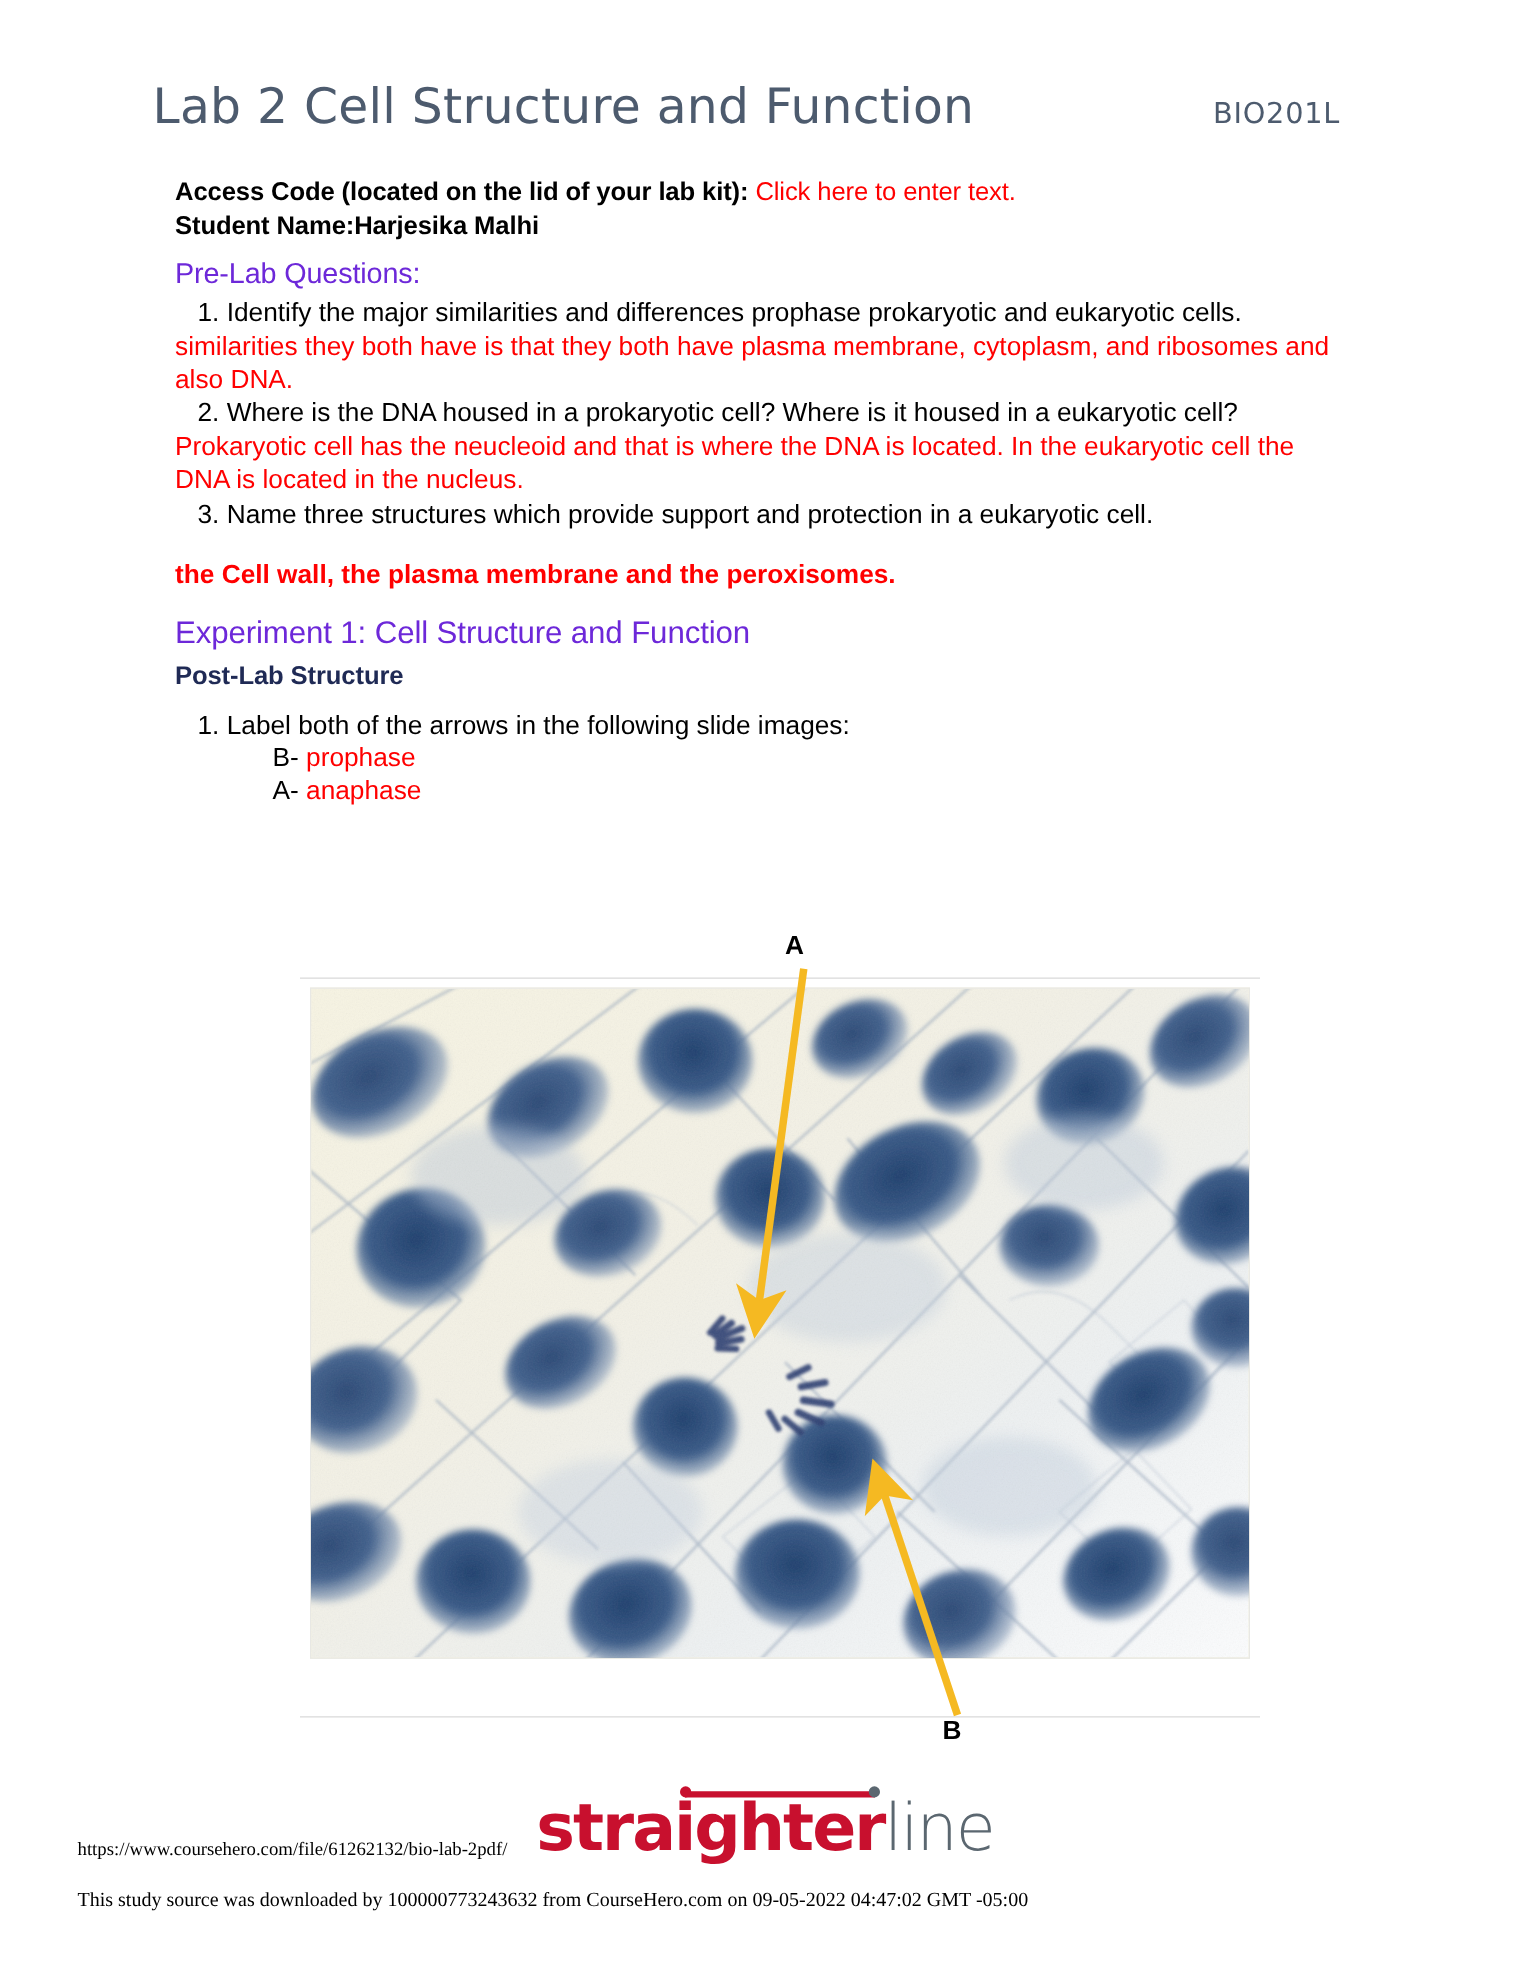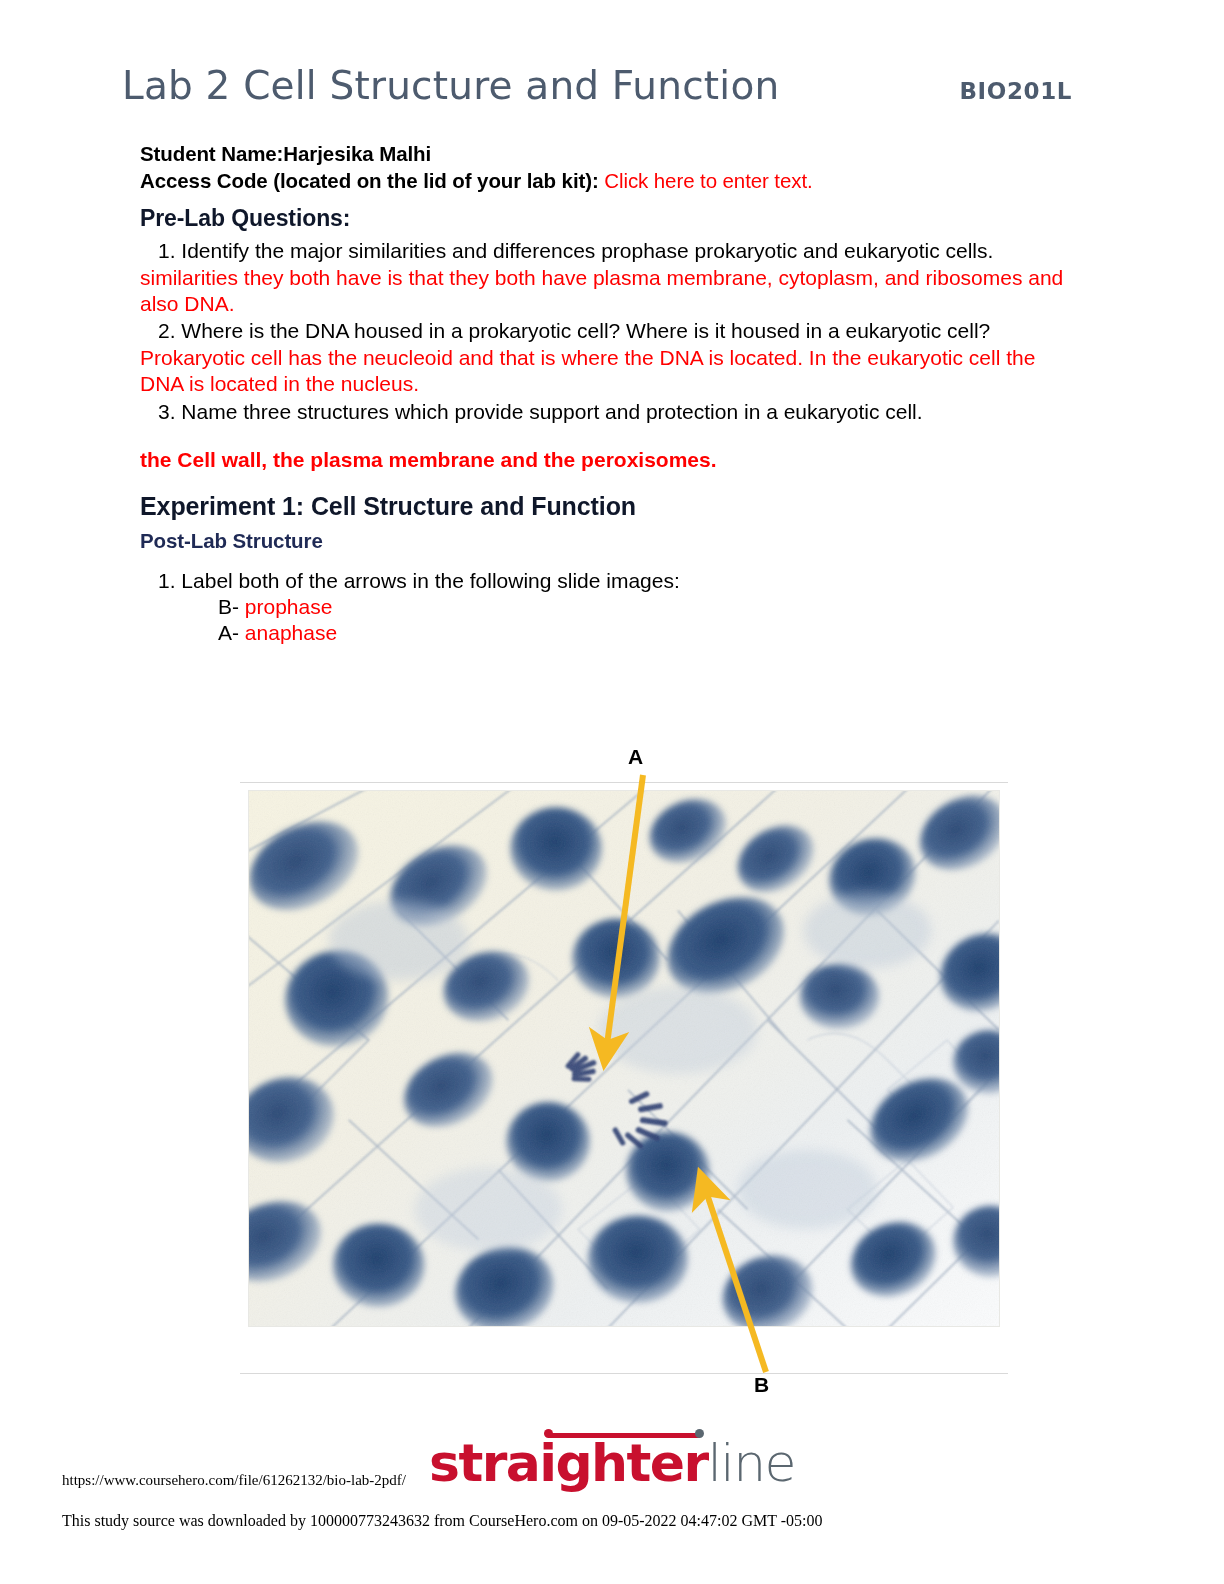--- a/index.html
+++ b/index.html
@@ -37,21 +37,21 @@
     font-size: 39px;
     font-weight: 400;
     color: #4d5b6e;
     letter-spacing: 0.2px;
     line-height: 1.05;
     white-space: nowrap;
   }
   .course-code {
     font-family: "DejaVu Sans", "Liberation Sans", sans-serif;
     font-size: 23px;
-    font-weight: 700;
+    font-weight: 400;
     color: #4d5b6e;
     letter-spacing: 0.6px;
     white-space: nowrap;
   }
 
   
   .content {
     position: absolute;
     left: 140px;
     top: 140px;
@@ -67,22 +67,22 @@
     letter-spacing: -0.1px;
   }
   .line-bold .red-inline {
     color: #ff0000;
     font-weight: normal;
   }
 
   h2.section-heading {
     font-family: "Liberation Sans", "DejaVu Sans", sans-serif;
     font-size: 23px;
-    font-weight: bold;
-    color: #0f172a;
+    font-weight: normal;
+    color: #6d28d9;
     margin: 11px 0 6px 0;
     letter-spacing: -0.1px;
   }
   h2.section-heading.exp {
     font-size: 25px;
     margin: 18px 0 8px 0;
   }
   h3.sub-heading {
     font-family: "Liberation Sans", "DejaVu Sans", sans-serif;
     font-size: 20.5px;
@@ -242,26 +242,26 @@
 <div class="page">
 
   <div class="doc-header">
     <div class="doc-title">Lab 2 Cell Structure and Function</div>
     <div class="course-code">BIO201L</div>
   </div>
 
   <div class="content">
 
     <div class="line-bold">
-      <span>Student Name:</span><span>Harjesika Malhi</span>
-    </div>
-
-    <div class="line-bold">
       <span>Access Code (located on the lid of your lab kit):</span>
       <span class="red-inline">Click here to enter text.</span>
+    </div>
+
+    <div class="line-bold">
+      <span>Student Name:</span><span>Harjesika Malhi</span>
     </div>
 
     <h2 class="section-heading">Pre-Lab Questions:</h2>
 
     <p class="q-item">
       <span>1.</span>
       <span>Identify the major similarities and differences prophase prokaryotic and eukaryotic cells.</span>
     </p>
     <p class="answer">similarities they both have is that they both have plasma membrane, cytoplasm, and ribosomes and also DNA.</p>
 

